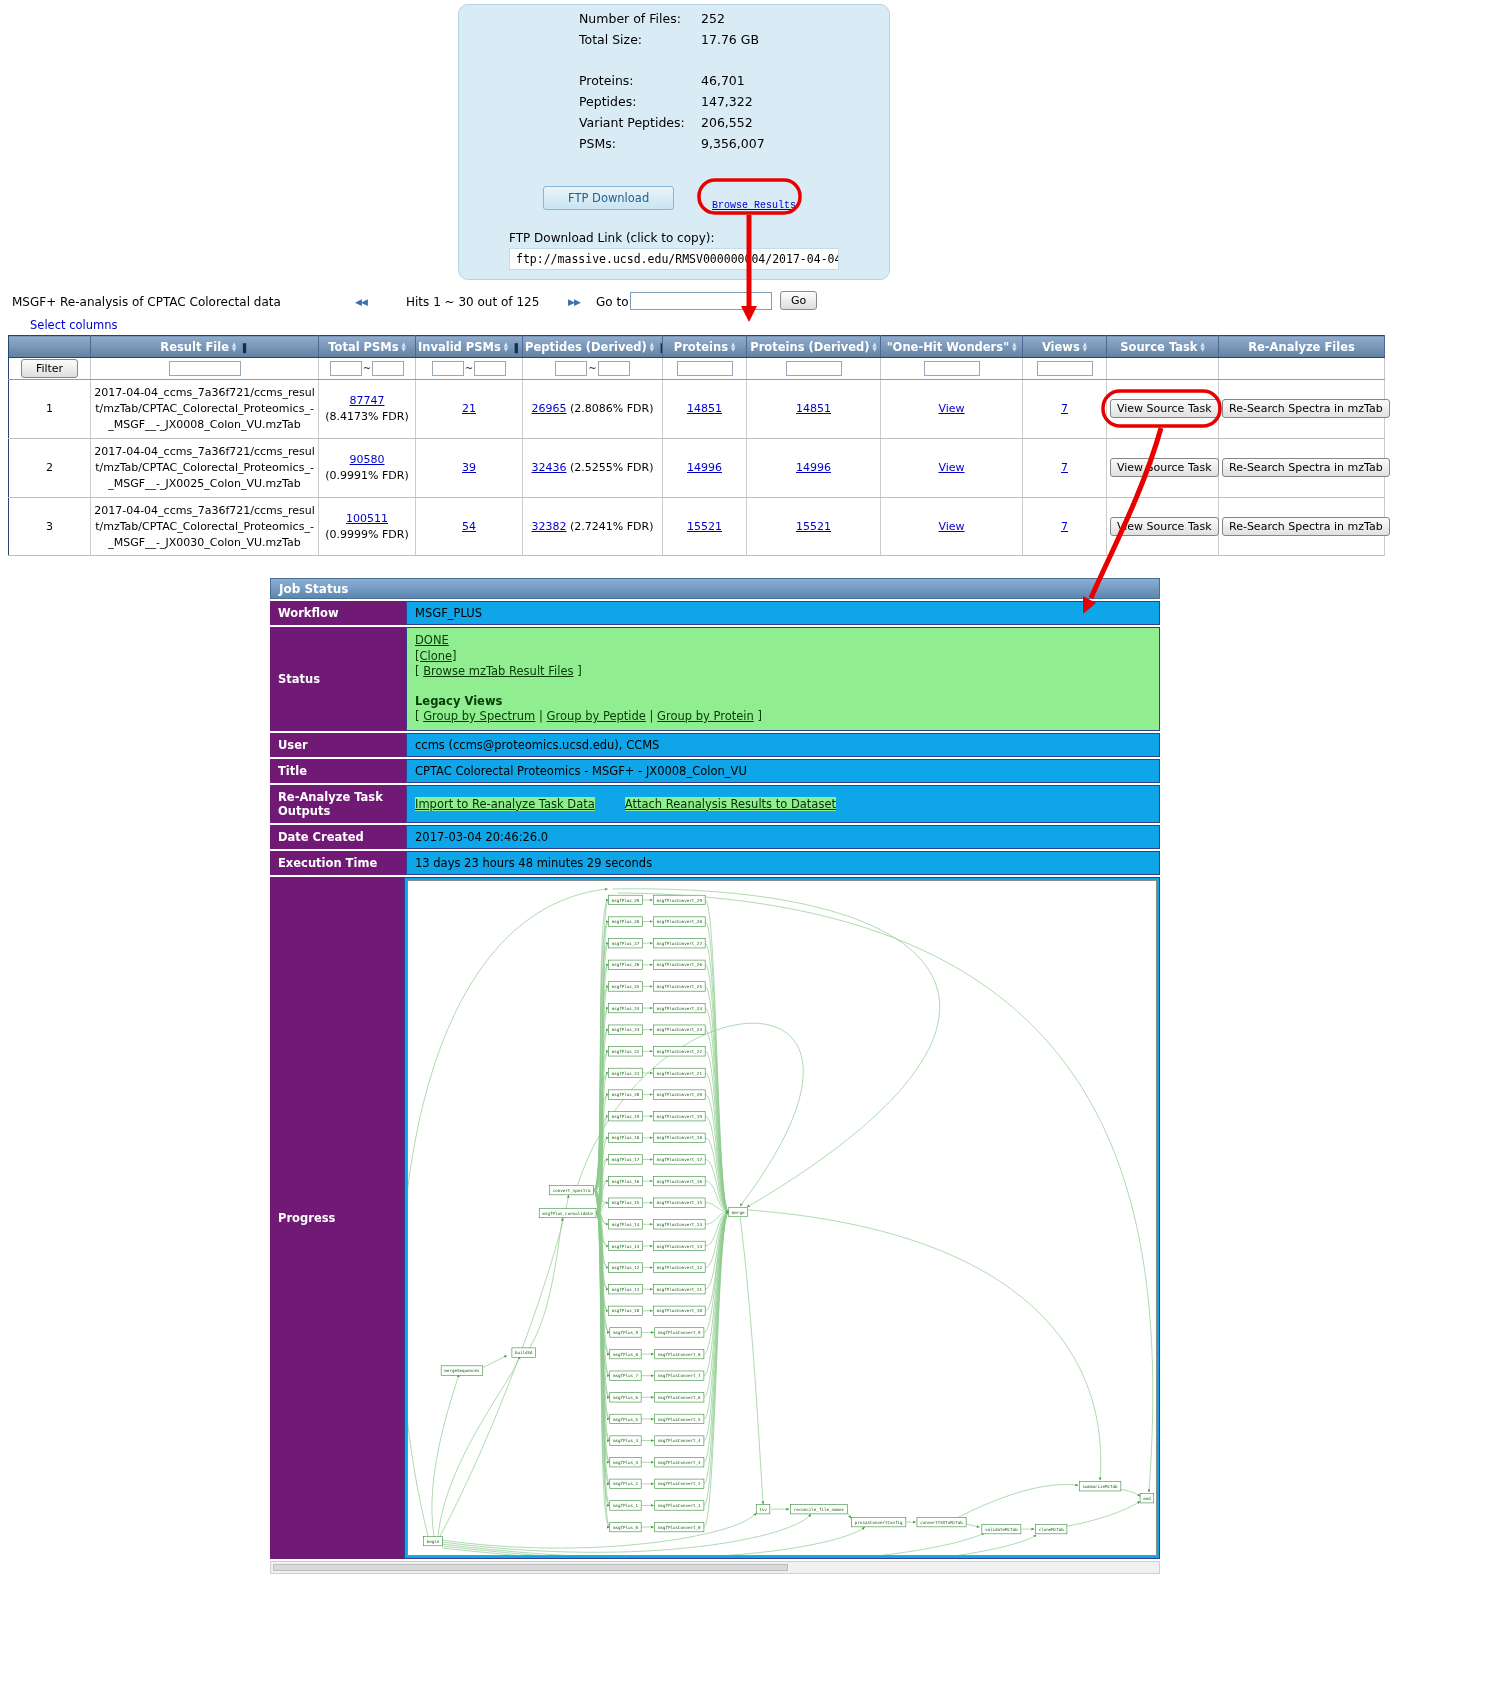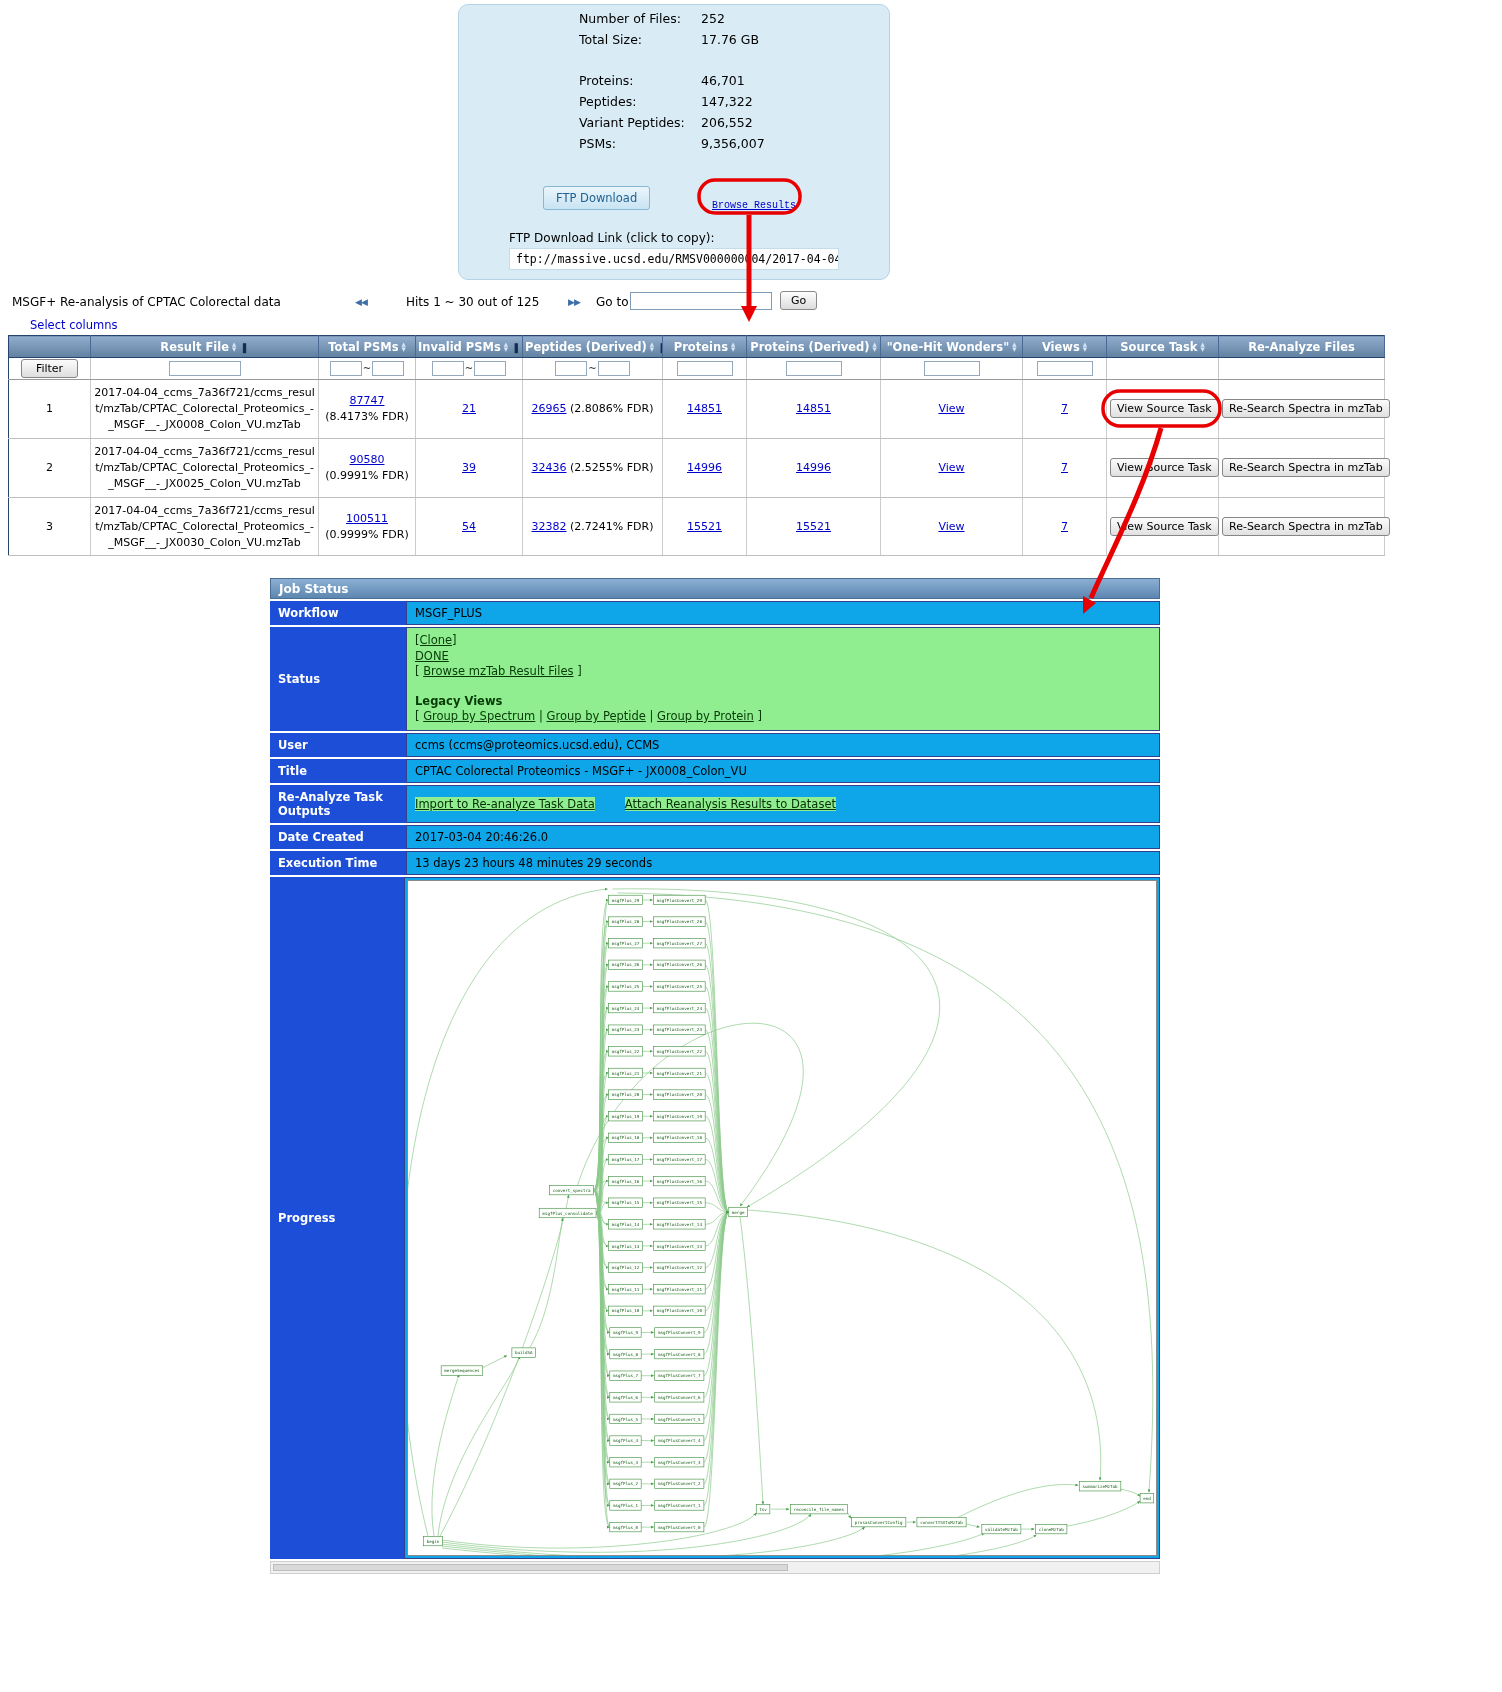--- a/index.html
+++ b/index.html
@@ -8,21 +8,21 @@
 
 
 .summary-panel { position:absolute; left:458px; top:4px; width:432px; height:276px;
   background:#d9ecf6; border:1px solid #b5d3e4; border-radius:10px; font-size:12.5px; color:#000; }
 .stats { padding-top:3px; padding-left:120px; }
 .stat-row { height:21px; line-height:21px; white-space:nowrap; }
 .stat-label { display:inline-block; width:122px; }
 .stat-gap { height:20px; }
 .panel-actions { position:absolute; top:181px; left:0; width:100%; height:28px; }
 .ftp-btn { position:absolute; left:84px; top:0; font-family:inherit; font-size:11.5px; color:#1f6391;
-  background:linear-gradient(#eaf5fb,#c9e4f2); border:1px solid #86b7d4; border-radius:3px; padding:4px 12px; cursor:pointer; }
+  background:linear-gradient(#eaf5fb,#c9e4f2); border:1px solid #86b7d4; border-radius:3px; padding:4px 24px; cursor:pointer; }
 .browse-link { position:absolute; left:253px; top:14px; font-size:10px; color:#0000cc; text-decoration:underline; cursor:pointer;font-family:Liberation Mono, monospace; }
 .ftp-caption { position:absolute; top:226px; left:50px; font-size:12px; }
 .ftp-url { position:absolute; top:243px; left:50px; width:330px; background:#fff; border:1px solid #c4dce9;
   padding:3px 6px; font-family:"DejaVu Sans Mono",monospace; font-size:11.5px; white-space:nowrap; overflow:hidden; cursor:pointer; }
 
 
 .results { position:absolute; left:8px; top:290px; width:1376px; font-size:12px; }
 .toolbar { position:relative; height:26px; }
 .r-title { position:absolute; left:4px; top:5px; color:#000; }
 .pager-prev,.pager-next { position:absolute; top:7px; color:#3f6fa8; font-size:9px; letter-spacing:-1px; cursor:pointer; }
@@ -48,21 +48,21 @@
 td.file { word-break:break-all; line-height:1.32; padding:4px 8px; }
 .tlink { color:#0000cc; text-decoration:underline; cursor:pointer; }
 .fdr-text { color:#000; }
 .grid-btn { font-size:11px; font-family:inherit; background:linear-gradient(#fcfcfc,#e0e0e0); border:1px solid #868686; border-radius:3px; padding:2px 6px; cursor:pointer; white-space:nowrap; }
 
 
 .job-status { position:absolute; left:270px; top:578px; width:890px; font-size:11.5px; }
 .js-header { height:21px; background:linear-gradient(#8cb0d4,#5d86b0); color:#fff; font-weight:bold; font-size:12px;
   line-height:21px; padding-left:8px; border:1px solid #4a6f96; }
 .js-row { display:flex; margin-top:2px; }
-.js-label { width:136px; background:#1d4ed8; color:#fff; font-weight:bold; padding:5px 8px; display:flex; align-items:center; }
+.js-label { width:136px; background:#701a75; color:#fff; font-weight:bold; padding:5px 8px; display:flex; align-items:center; }
 .js-value { flex:1; background:#0ea5e9; border:1px solid #31418f; padding:4px 8px; display:flex; align-items:center; min-height:24px; }
 .js-value.status { background:#90ee90; display:block; line-height:15.5px; padding:5px 8px; }
 .status a, .status span { color:#063b06; }
 .status a { text-decoration:underline; cursor:pointer; }
 .status .brk { text-decoration:none; }
 .legacy { font-weight:bold; margin-top:14px; color:#063b06; }
 .reanalyze-link { background:#90ee90; color:#042f04; text-decoration:underline; margin-right:30px; cursor:pointer; }
 .progress-value { display:block; padding:2px; }
 svg.graph { display:block; border:1px solid #8a8a8a; background:#fff; }
 .js-scroll { margin-top:2px; height:13px; background:#f1f1f1; border:1px solid #cfcfcf; position:relative; }
@@ -195,22 +195,22 @@
     <div class="js-header">Job Status</div>
 
     <div class="js-row">
       <div class="js-label">Workflow</div>
       <div class="js-value">MSGF_PLUS</div>
     </div>
 
     <div class="js-row">
       <div class="js-label">Status</div>
       <div class="js-value status">
+        <div><a>DONE</a></div>
         <div><a>[Clone]</a></div>
-        <div><a>DONE</a></div>
         <div>
           <span class="brk">[ </span><a>Browse mzTab Result Files</a><span class="brk"> ]</span>
         </div>
         <div class="legacy">Legacy Views</div>
         <div>
           <span class="brk">[ </span><a>Group by Spectrum</a><span class="brk"> | </span><a>Group by Peptide</a><span class="brk"> | </span><a>Group by Protein</a><span class="brk"> ]</span>
         </div>
       </div>
     </div>
 

